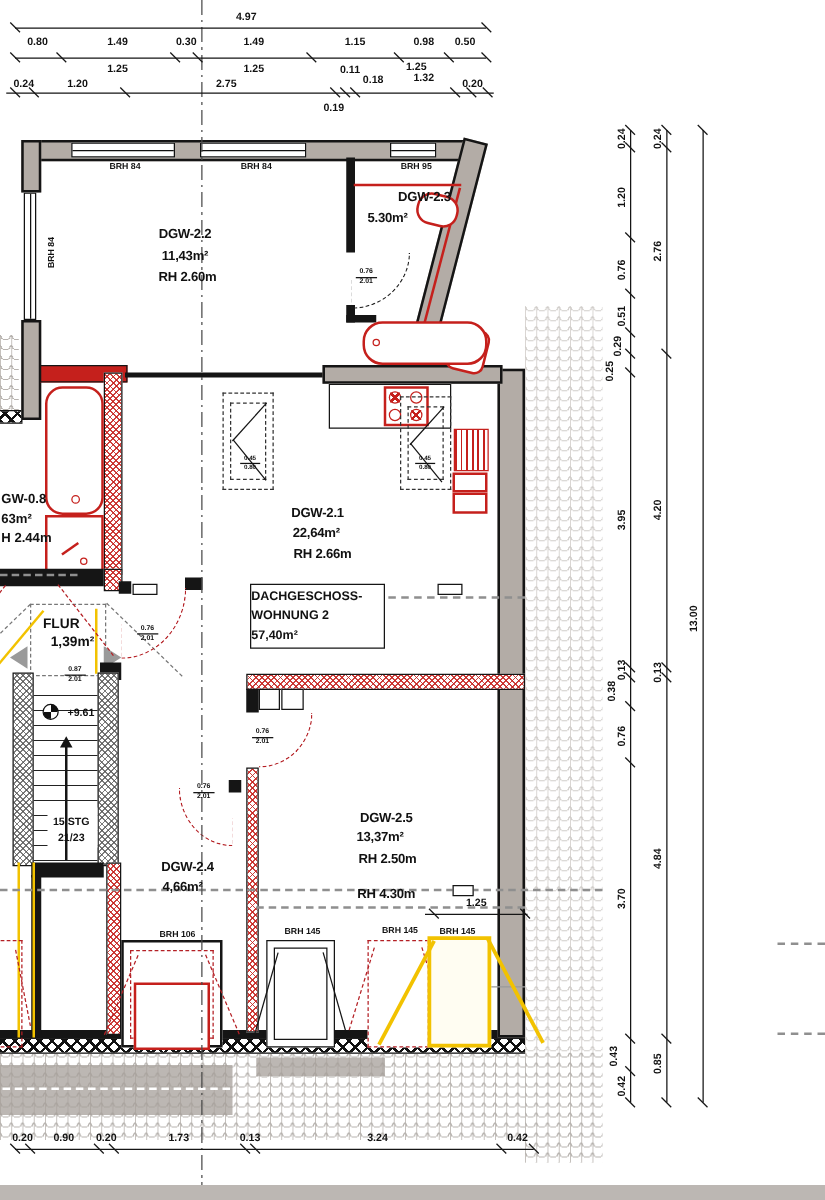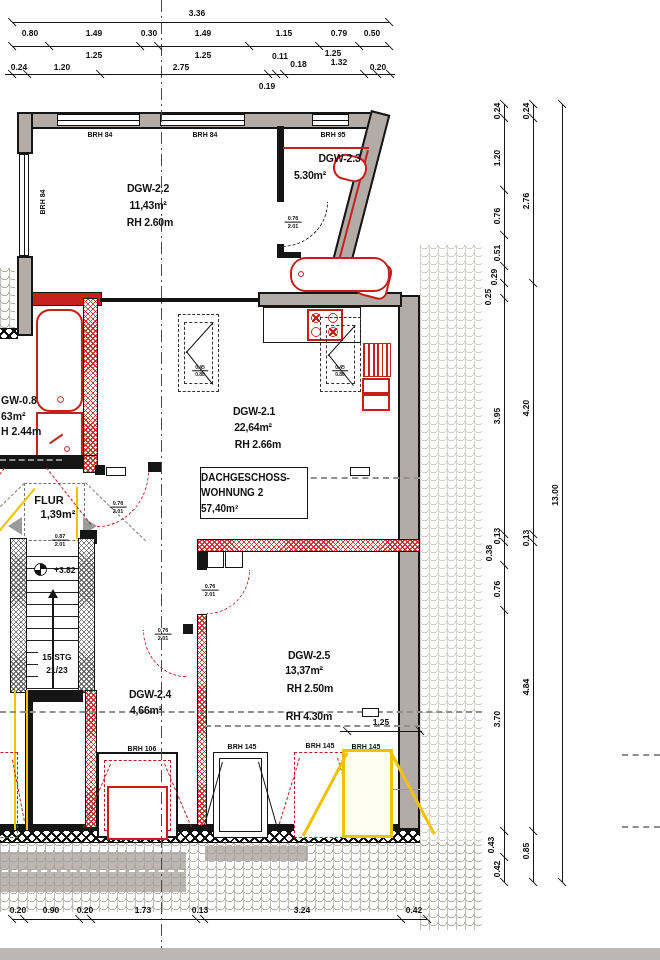--- a/index.html
+++ b/index.html
@@ -302,40 +302,40 @@
       <span class="t room" style="left: 316px; top: 158px; padding-left: 47px;">DGW-2.3</span>
       <span class="t room" style="left: 310px; top: 175px;">5.30m²</span>
       <span class="t room" style="left: 254px; top: 411px;">DGW-2.1</span>
       <span class="t room" style="left: 253px; top: 427px;">22,64m²</span>
       <span class="t room" style="left: 258px; top: 444px;">RH 2.66m</span>
       <span class="t rooml" style="left: 1px; top: 400px;">GW-0.8</span>
       <span class="t rooml" style="left: 1px; top: 416px;">63m²</span>
       <span class="t rooml" style="left: 1px; top: 431px;">H 2.44m</span>
       <span class="t rooms" style="left: 49px; top: 500px;">FLUR</span>
       <span class="t rooms" style="left: 58px; top: 514px;">1,39m²</span>
-      <span class="t small9l" style="left: 54px; top: 570px;">+3.82</span>
+      <span class="t small9l" style="left: 54px; top: 570px;">+9.61</span>
       <span class="t small9" style="left: 57px; top: 657px;">15 STG</span>
       <span class="t small9" style="left: 57px; top: 670px;">21/23</span>
       <span class="t room" style="left: 150px; top: 694px;">DGW-2.4</span>
       <span class="t room" style="left: 146px; top: 710px;">4,66m²</span>
       <span class="t room" style="left: 309px; top: 655px;">DGW-2.5</span>
       <span class="t room" style="left: 304px; top: 670px;">13,37m²</span>
       <span class="t room" style="left: 310px; top: 688px;">RH 2.50m</span>
       <span class="t room" style="left: 309px; top: 716px;">RH 4.30m</span>
       <span class="t brh" style="left: 142px; top: 748px;">BRH 106</span>
       <span class="t brh" style="left: 242px; top: 746px;">BRH 145</span>
       <span class="t brh" style="left: 320px; top: 745px;">BRH 145</span>
       <span class="t brh" style="left: 366px; top: 746px;">BRH 145</span>
-      <span class="t dim" style="left: 197px; top: 13px;">3.36</span>
+      <span class="t dim" style="left: 197px; top: 13px;">4.97</span>
       <span class="t dim" style="left: 30px; top: 33px;">0.80</span>
       <span class="t dim" style="left: 94px; top: 33px;">1.49</span>
       <span class="t dim" style="left: 149px; top: 33px;">0.30</span>
       <span class="t dim" style="left: 203px; top: 33px;">1.49</span>
       <span class="t dim" style="left: 284px; top: 33px;">1.15</span>
-      <span class="t dim" style="left: 339px; top: 33px;">0.79</span>
+      <span class="t dim" style="left: 339px; top: 33px;">0.98</span>
       <span class="t dim" style="left: 372px; top: 33px;">0.50</span>
       <span class="t dim" style="left: 94px; top: 55px;">1.25</span>
       <span class="t dim" style="left: 203px; top: 55px;">1.25</span>
       <span class="t dim" style="left: 280px; top: 56px;">0.11</span>
       <span class="t dim" style="left: 290px; top: 64px; padding-left: 17px;">0.18</span>
       <span class="t dim" style="left: 333px; top: 53px;">1.25</span>
       <span class="t dim" style="left: 339px; top: 62px;">1.32</span>
       <span class="t dim" style="left: 19px; top: 67px;">0.24</span>
       <span class="t dim" style="left: 62px; top: 67px;">1.20</span>
       <span class="t dim" style="left: 181px; top: 67px;">2.75</span>

